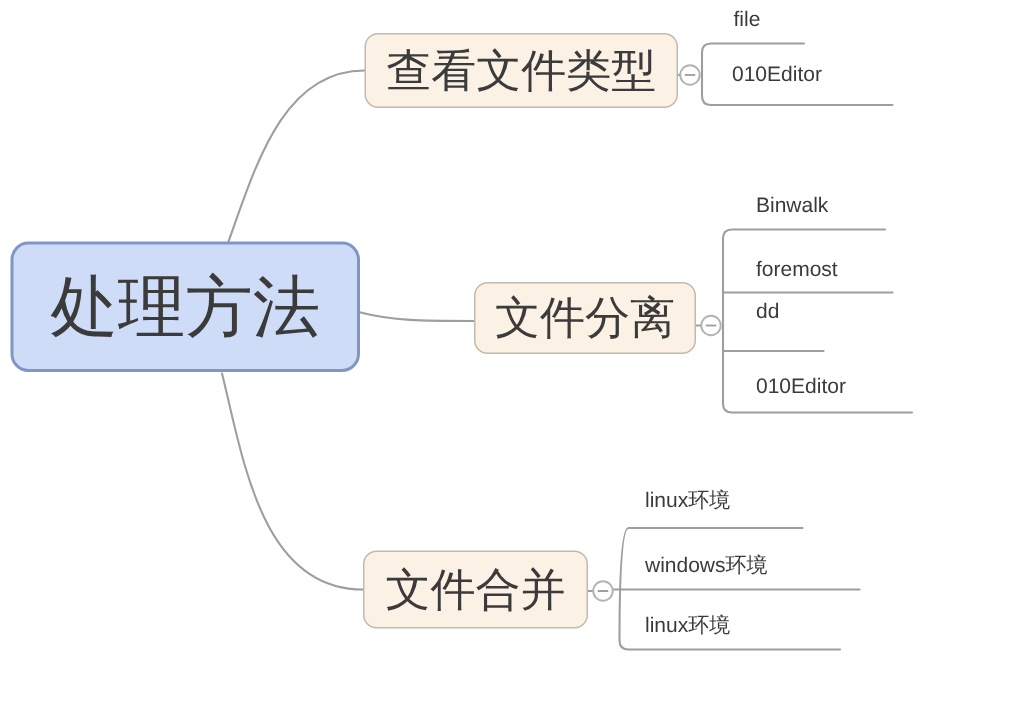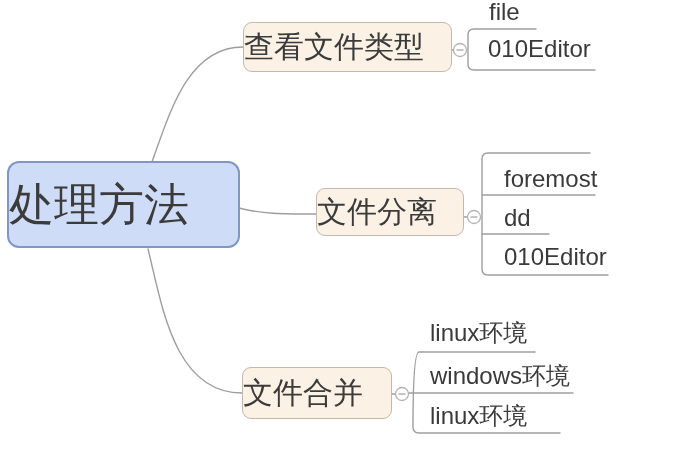--- a/index.html
+++ b/index.html
@@ -2,38 +2,38 @@
 <html><head>
 <meta charset="utf-8">
 <style>
   html,body{margin:0;padding:0;background:#fff;}
   #canvas{
     position:relative;width:687px;height:469px;background:#ffffff;
     overflow:hidden;font-family:"Liberation Sans",sans-serif;
   }
   #wires{position:absolute;left:0;top:0;z-index:0;}
   .topic{
-    position:absolute;display:flex;align-items:center;justify-content:flex-start;
+    position:absolute;display:flex;align-items:center;justify-content:center;
     box-sizing:border-box;z-index:2;color:#3b3b3b;
     font-family:"Liberation Serif",serif;white-space:nowrap;cursor:default;
   }
   .root{
     left:7px;top:161px;width:233px;height:87px;
     background:#cedcf7;border:2px solid #8296c6;border-radius:12px;
     font-size:45px;
   }
   .branch{
     background:#fbf1e4;border:1.5px solid #c2b9ad;border-radius:9px;
     font-size:30px;
   }
   .branch.b1{left:243px;top:22px;width:209px;height:50px;}
   .branch.b2{left:316px;top:188px;width:148px;height:48px;}
   .branch.b3{left:242px;top:367px;width:150px;height:52px;}
   .sub{
-    position:absolute;z-index:2;font-size:24px;line-height:22px;
+    position:absolute;z-index:2;font-size:14px;line-height:22px;
     color:#3a3a3a;white-space:nowrap;font-family:"Liberation Sans",sans-serif;
     cursor:default;
   }
 </style>
 </head>
 <body>
 
 <div id="canvas">
 
   <svg id="wires" width="687" height="469" viewBox="0 0 687 469">
@@ -80,21 +80,22 @@
   <div class="topic branch b2">
     <span>文件分离</span>
   </div>
   <div class="topic branch b3">
     <span>文件合并</span>
   </div>
 
   <div class="sub" style="left:489px;top:1px">file</div>
   <div class="sub" style="left:488px;top:38px">010Editor</div>
 
+  <div class="sub" style="left:504px;top:125px">Binwalk</div>
   <div class="sub" style="left:504px;top:168px">foremost</div>
-  <div class="sub" style="left:504px;top:207px">dd</div>
+  <div class="sub" style="left:504px;top:196px">dd</div>
   <div class="sub" style="left:504px;top:246px">010Editor</div>
 
   <div class="sub" style="left:430px;top:322px">linux环境</div>
   <div class="sub" style="left:430px;top:365px">windows环境</div>
   <div class="sub" style="left:430px;top:405px">linux环境</div>
 
 </div>
 
 </body></html>

